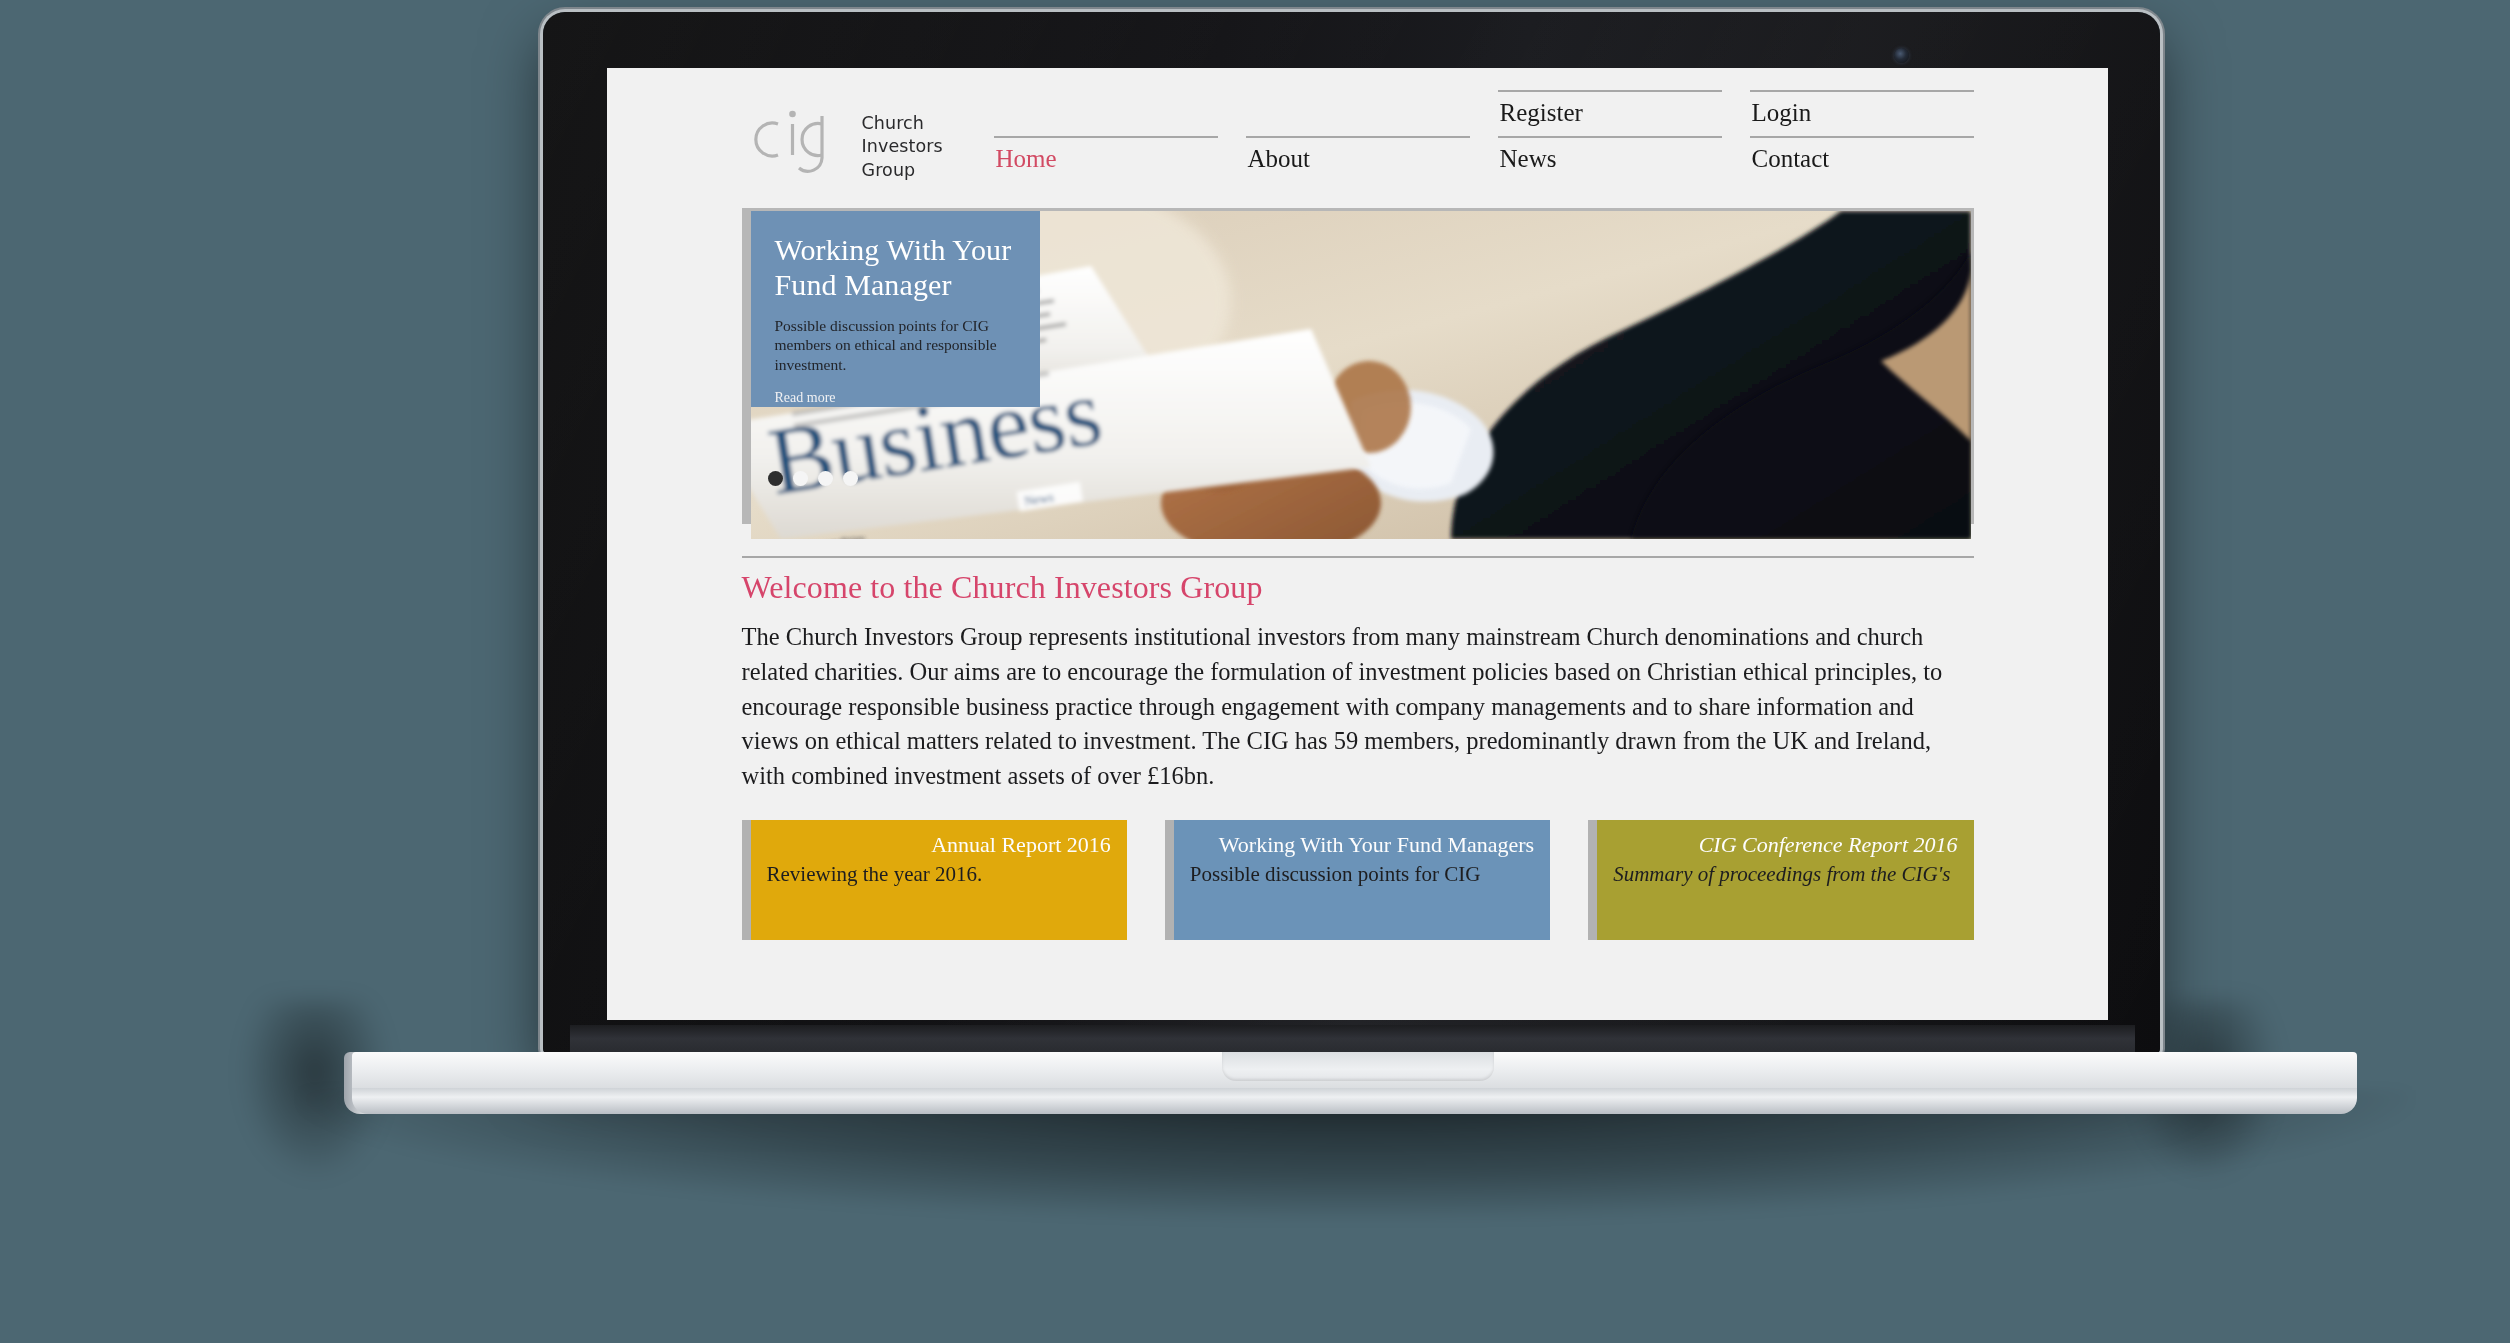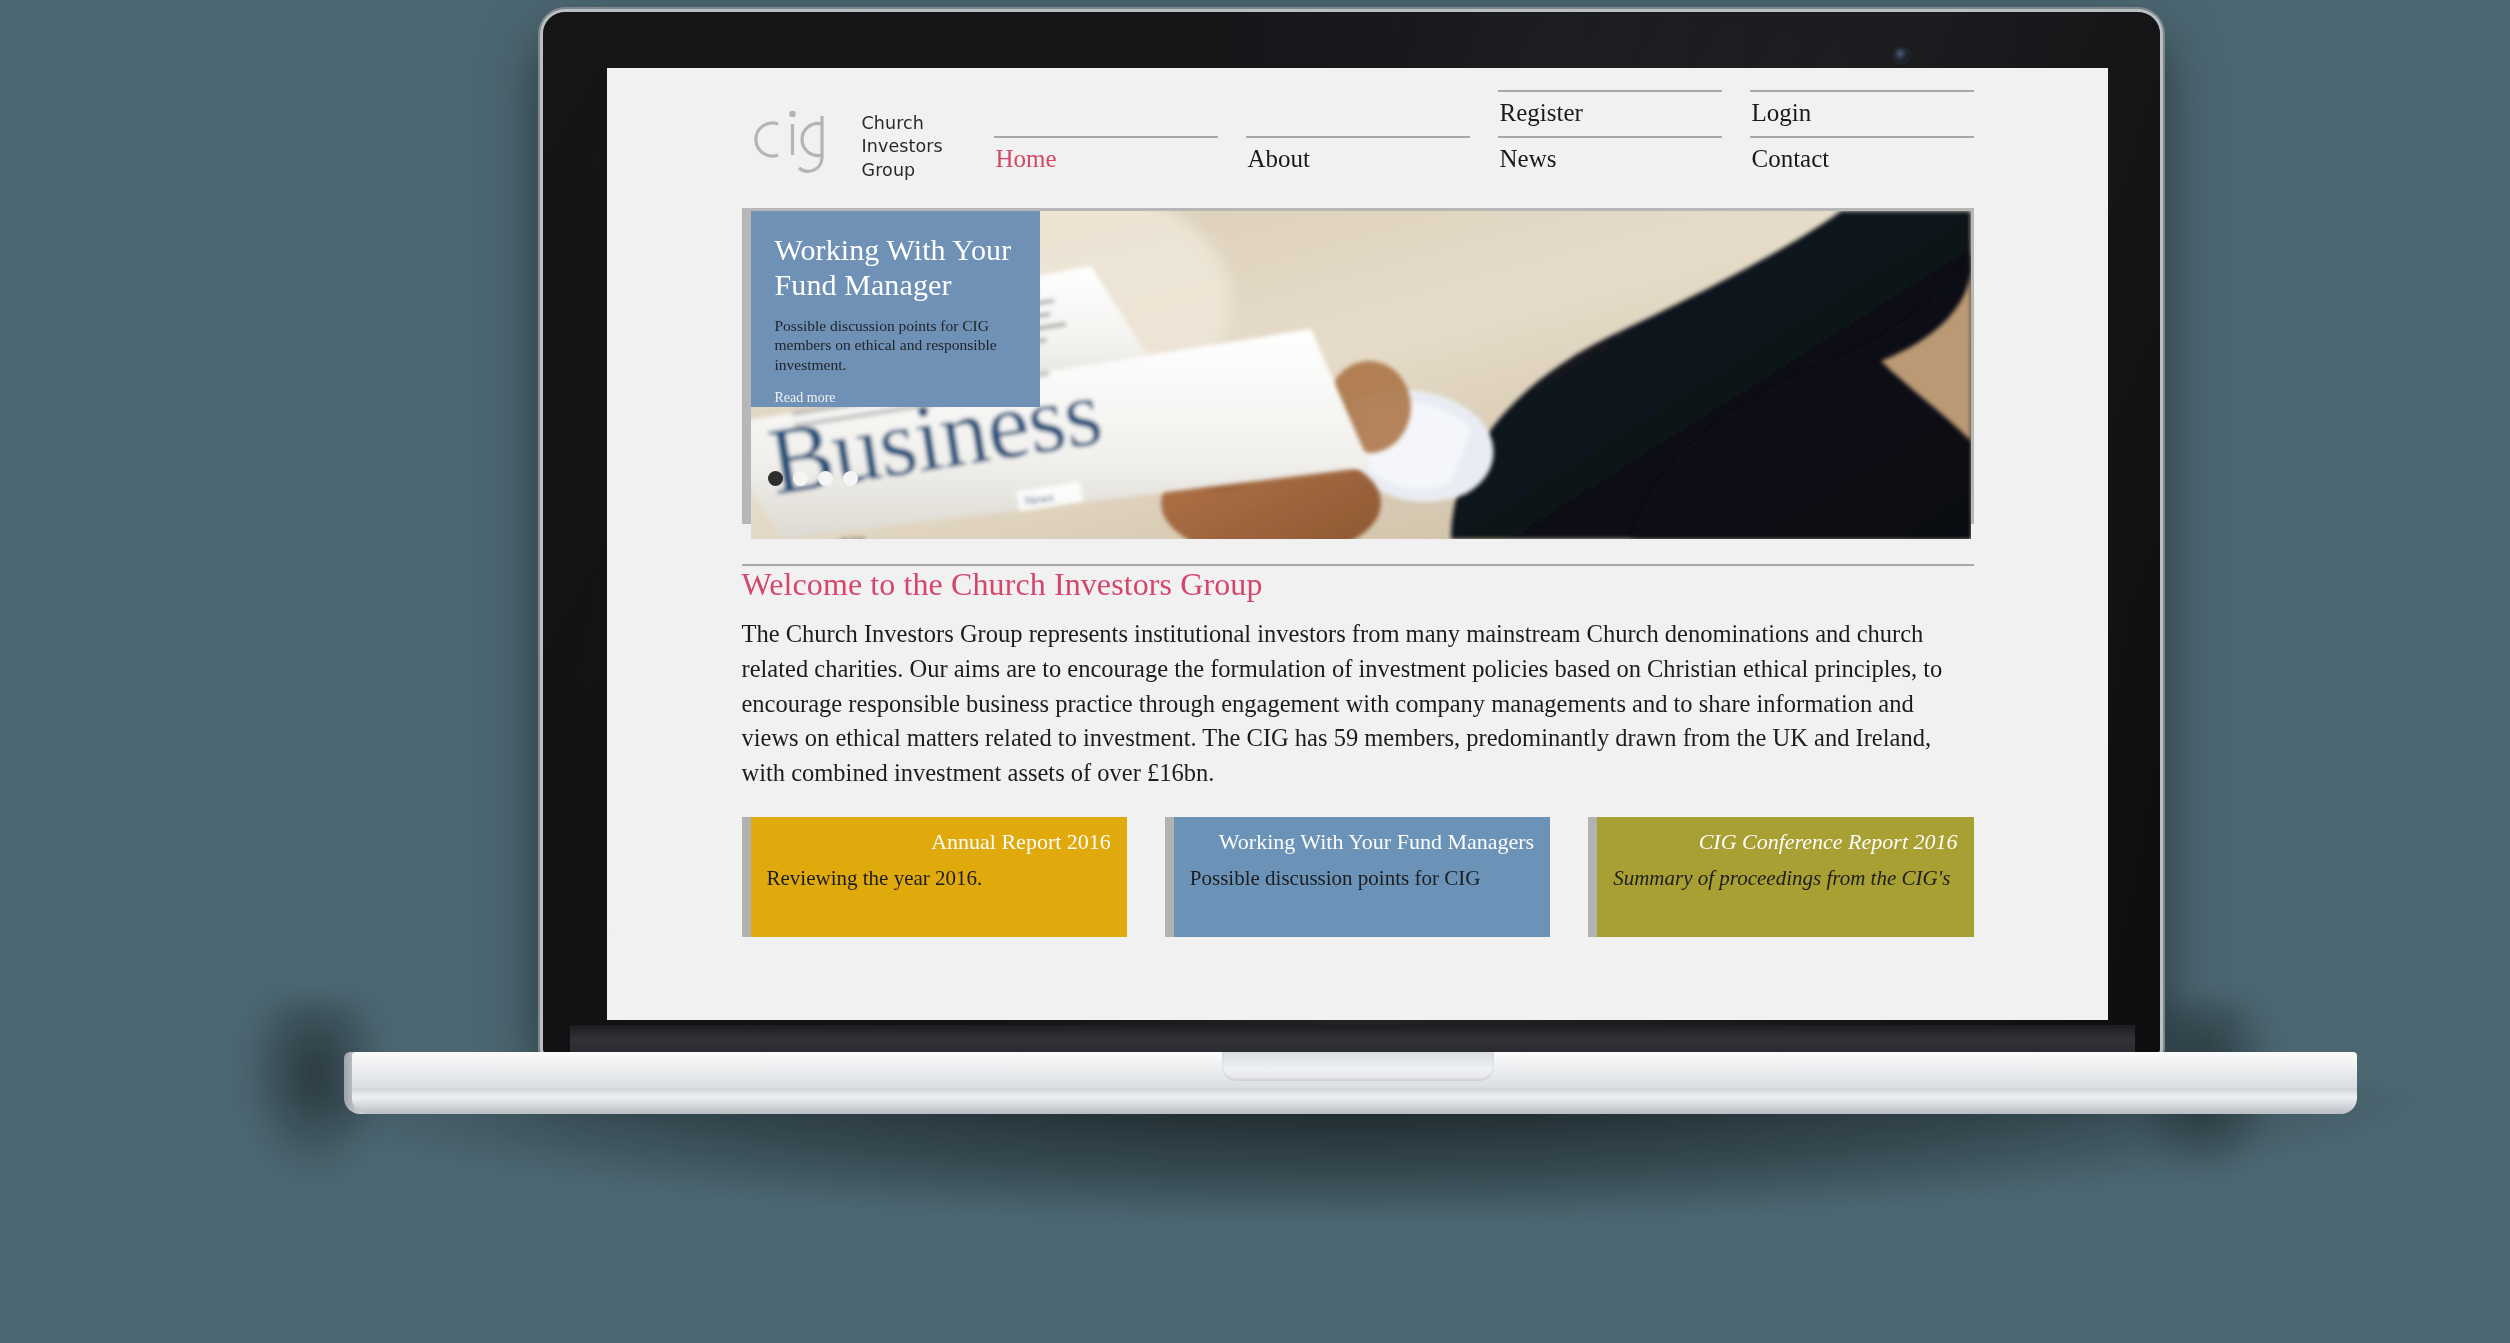--- a/index.html
+++ b/index.html
@@ -229,22 +229,23 @@
   }
   .dot {
     width: 15px; height: 15px;
     border-radius: 50%;
     background: #f5f5f5;
   }
   .dot.active { background: #2e2e2e; }
 
   
   #welcome-section {
-    margin-top: 40px;
+    margin-top: 32px;
     border-top: 2px solid #a7a7a7;
+    padding-top: 11px;
   }
   #welcome-heading {
     font-size: 32px;
     font-weight: normal;
     color: #d6456b;
     letter-spacing: .1px;
   }
   #welcome-body {
     margin-top: 14px;
     font-size: 24.5px;
@@ -264,21 +265,21 @@
     border-left: 9px solid #b2b2b2;
     padding: 12px 16px 0 16px;
   }
   .promo-title {
     font-size: 22px;
     color: #fdfdfd;
     line-height: 1.2;
     text-align: right;
   }
   .promo-desc {
-    margin-top: 10px;
+    margin-top: 3px;
     font-size: 21px;
     color: #1d1d1f;
     line-height: 1.25;
   }
   .promo-card.c1 { background: #e0a90c; }
   .promo-card.c2 { background: #6b93b8; }
   .promo-card.c3 { background: #a8a032; }
 </style>
 </head>
 <body style="background: rgb(76, 103, 114);">

